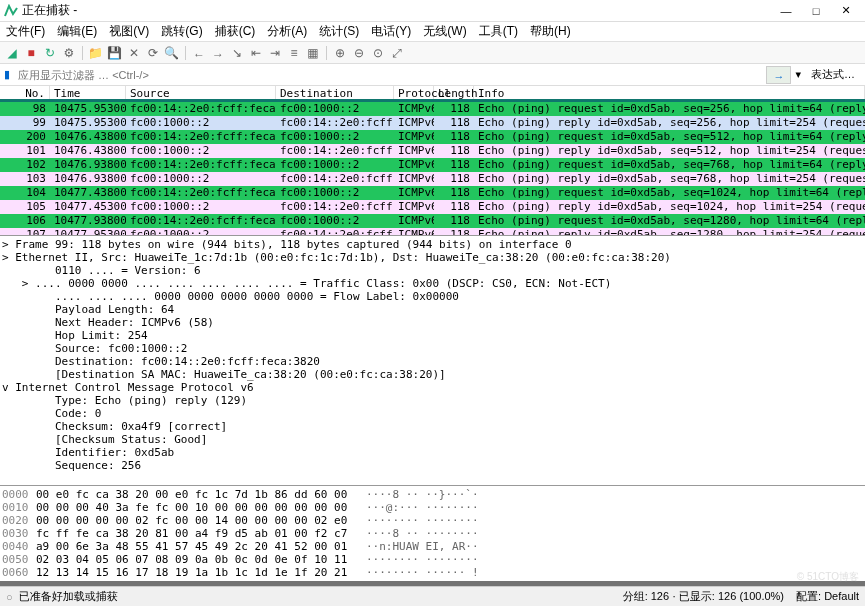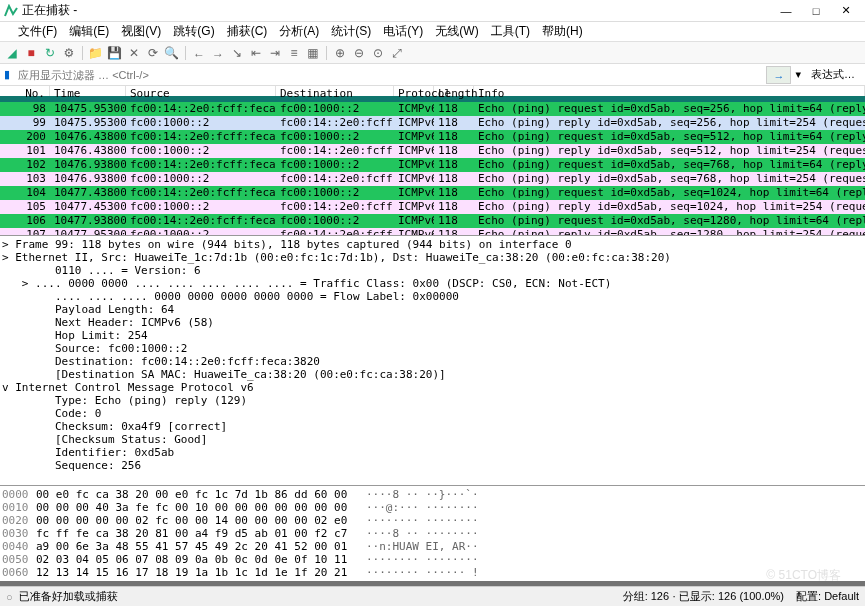--- a/index.html
+++ b/index.html
@@ -2,55 +2,55 @@
 <html><head>
 <meta charset="utf-8">
 <style>
 *{box-sizing:border-box;margin:0;padding:0}
 body{font-family:"Segoe UI",Tahoma,sans-serif;font-size:11px;background:#f0f0f0;width:865px;height:606px;overflow:hidden;display:flex;flex-direction:column}
 .titlebar{height:22px;background:#fff;display:flex;align-items:center;padding:0 4px;border-bottom:1px solid #ddd}
 .titlebar .icon{width:14px;height:14px;margin-right:4px;display:inline-flex;align-items:center;justify-content:center}
 .titlebar .title{flex:1;font-size:12px}
 .titlebar .wbtns{display:flex;gap:0}
 .titlebar .wbtn{width:30px;height:18px;display:flex;align-items:center;justify-content:center;font-size:11px}
-.menubar{height:20px;background:#fff;display:flex;align-items:center;padding:0 12px;border-bottom:1px solid #e0e0e0;gap:0}
+.menubar{height:20px;background:#fff;display:flex;align-items:center;padding:0 0;border-bottom:1px solid #e0e0e0;gap:0}
 .menubar span{padding:2px 6px;font-size:12px}
 .toolbar{height:22px;background:#f8f8f8;display:flex;align-items:center;padding:0 4px;gap:3px;border-bottom:1px solid #ddd}
 .tbtn{width:16px;height:16px;display:inline-flex;align-items:center;justify-content:center;font-size:12px}
 .tsep{width:1px;height:14px;background:#ccc;margin:0 2px}
 .filterbar{height:22px;background:#fff;display:flex;align-items:center;padding:0 4px;gap:4px;border-bottom:1px solid #ddd}
 .filterinput{flex:1;height:18px;border:none;background:#fff;padding:0 4px;font-size:11px;color:#999}
 .filterbtn{padding:1px 6px;height:18px;border:1px solid #ccc;background:#e8f0e8;font-size:11px;display:flex;align-items:center}
 .expr{padding:1px 6px;font-size:11px}
 .pktlist{flex:0 0 150px;overflow-y:auto;background:#fff;border-bottom:1px solid #999;font-family:Consolas,monospace;font-size:11px}
-.pkthead{display:flex;background:#fff;border-bottom:6px solid #0f766e;height:16px;position:sticky;top:0}
+.pkthead{display:flex;background:#fff;border-bottom:3px solid #0f766e;height:16px;position:sticky;top:0}
 .pkthead span{padding:1px 4px;border-right:1px solid #e0e0e0}
 .pktrow{display:flex;height:14px;line-height:14px}
 .pktrow span{padding:0 4px;overflow:hidden;white-space:nowrap}
 .c-no{width:50px;text-align:right}
 .c-time{width:76px}
 .c-src{width:150px}
 .c-dst{width:118px}
 .c-proto{width:40px}
-.c-len{width:40px;text-align:left}
+.c-len{width:40px;text-align:right}
 .c-info{flex:1}
 .bg-req{background:#22c55e}
 .bg-rep{background:#fce0ff}
 .bg-sel{background:#d0e0f8}
 .details{flex:1;overflow-y:auto;background:#fff;border-bottom:1px solid #999;font-family:Consolas,monospace;font-size:11px;padding:2px}
 .dline{white-space:pre;line-height:13px}
 .hexpane{height:100px;overflow-y:auto;background:#fff;font-family:Consolas,monospace;font-size:11px;padding:2px;border-bottom:5px solid #737373}
 .hexline{display:flex;line-height:13px}
 .hexoff{width:34px;color:#888}
 .hexbytes{width:330px}
 .hexascii{flex:1;color:#666}
 .statusbar{height:20px;background:#f0f0f0;display:flex;align-items:center;padding:0 6px;font-size:11px;border-top:1px solid #ccc}
 .statusbar .sl{flex:1}
 .statusbar .sr{display:flex;gap:12px}
-.watermark{position:fixed;bottom:22px;right:24px;font-size:12px;color:#ccc;opacity:0.6}
+.watermark{position:fixed;bottom:22px;right:6px;font-size:10px;color:#ccc;opacity:0.6}
 </style>
 </head>
 <body>
 
 <div class="titlebar">
   <span class="icon">
       <svg width="14" height="14">
         <path d="M1 12 L5 2 L9 10 L13 4" stroke="#2a7" fill="none" stroke-width="2"></path>
       </svg>
     </span>

